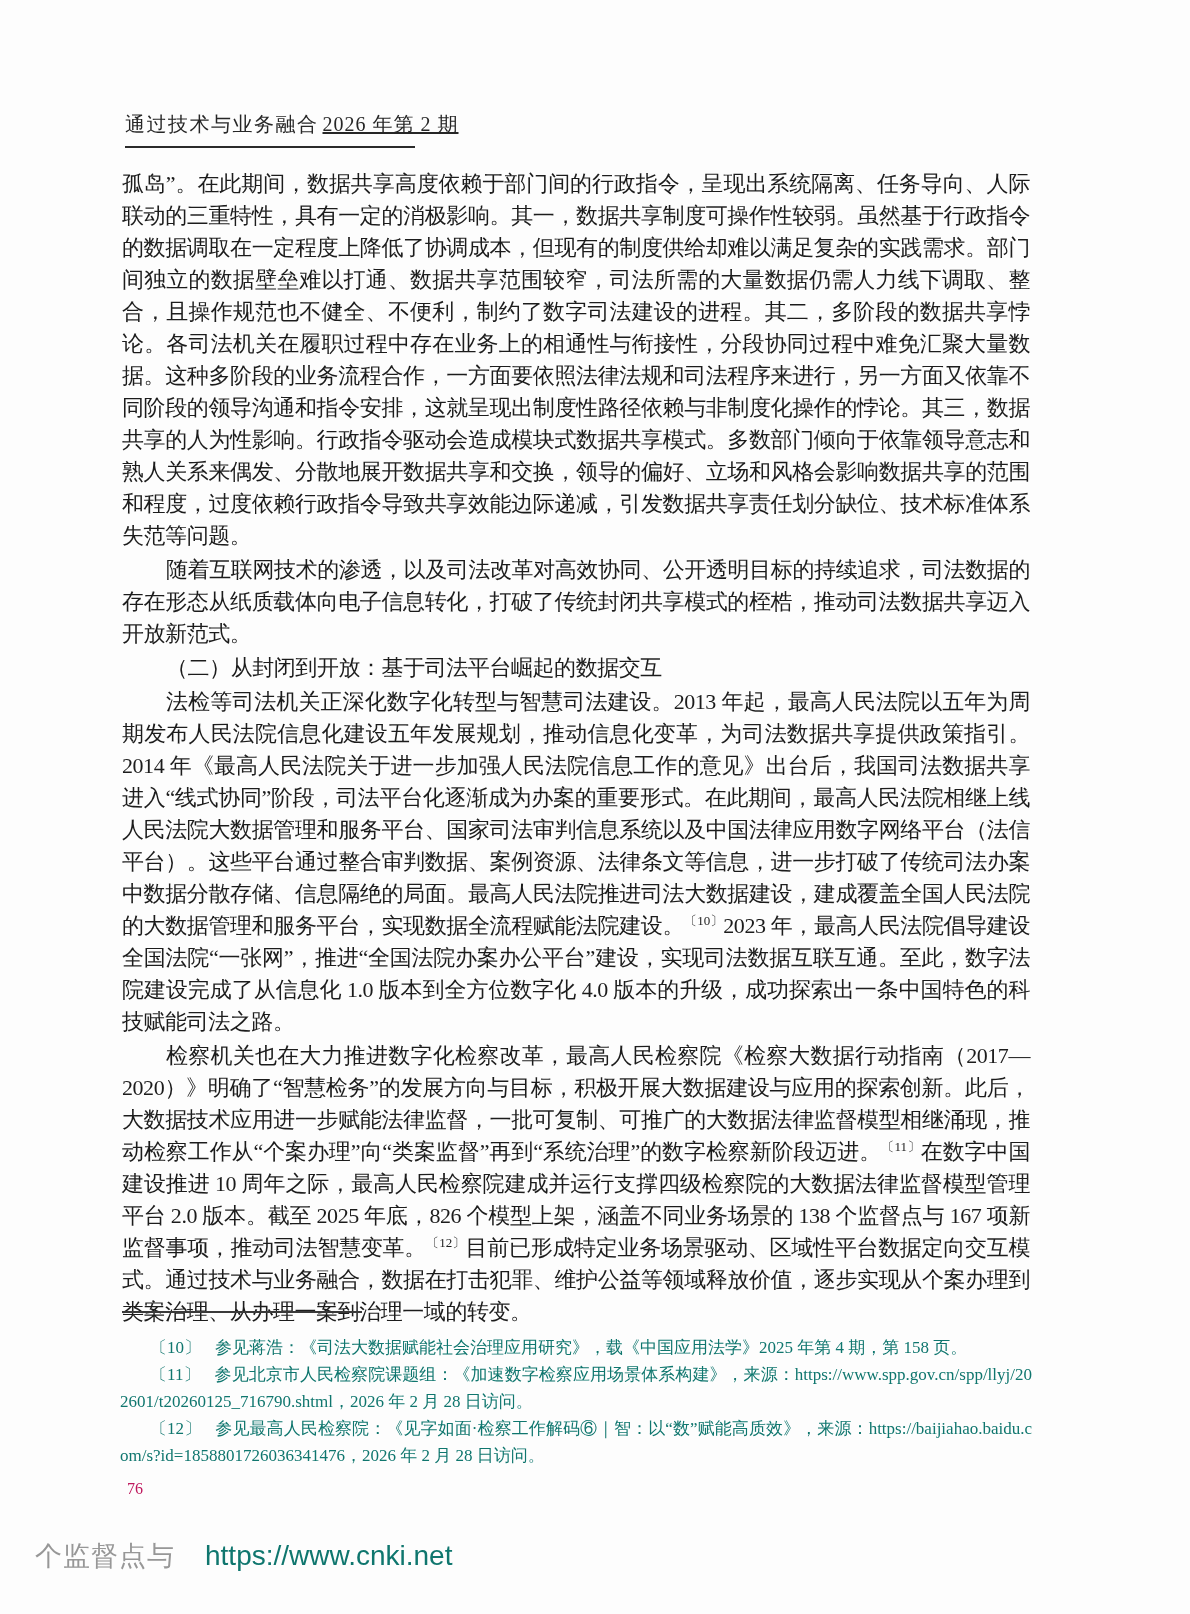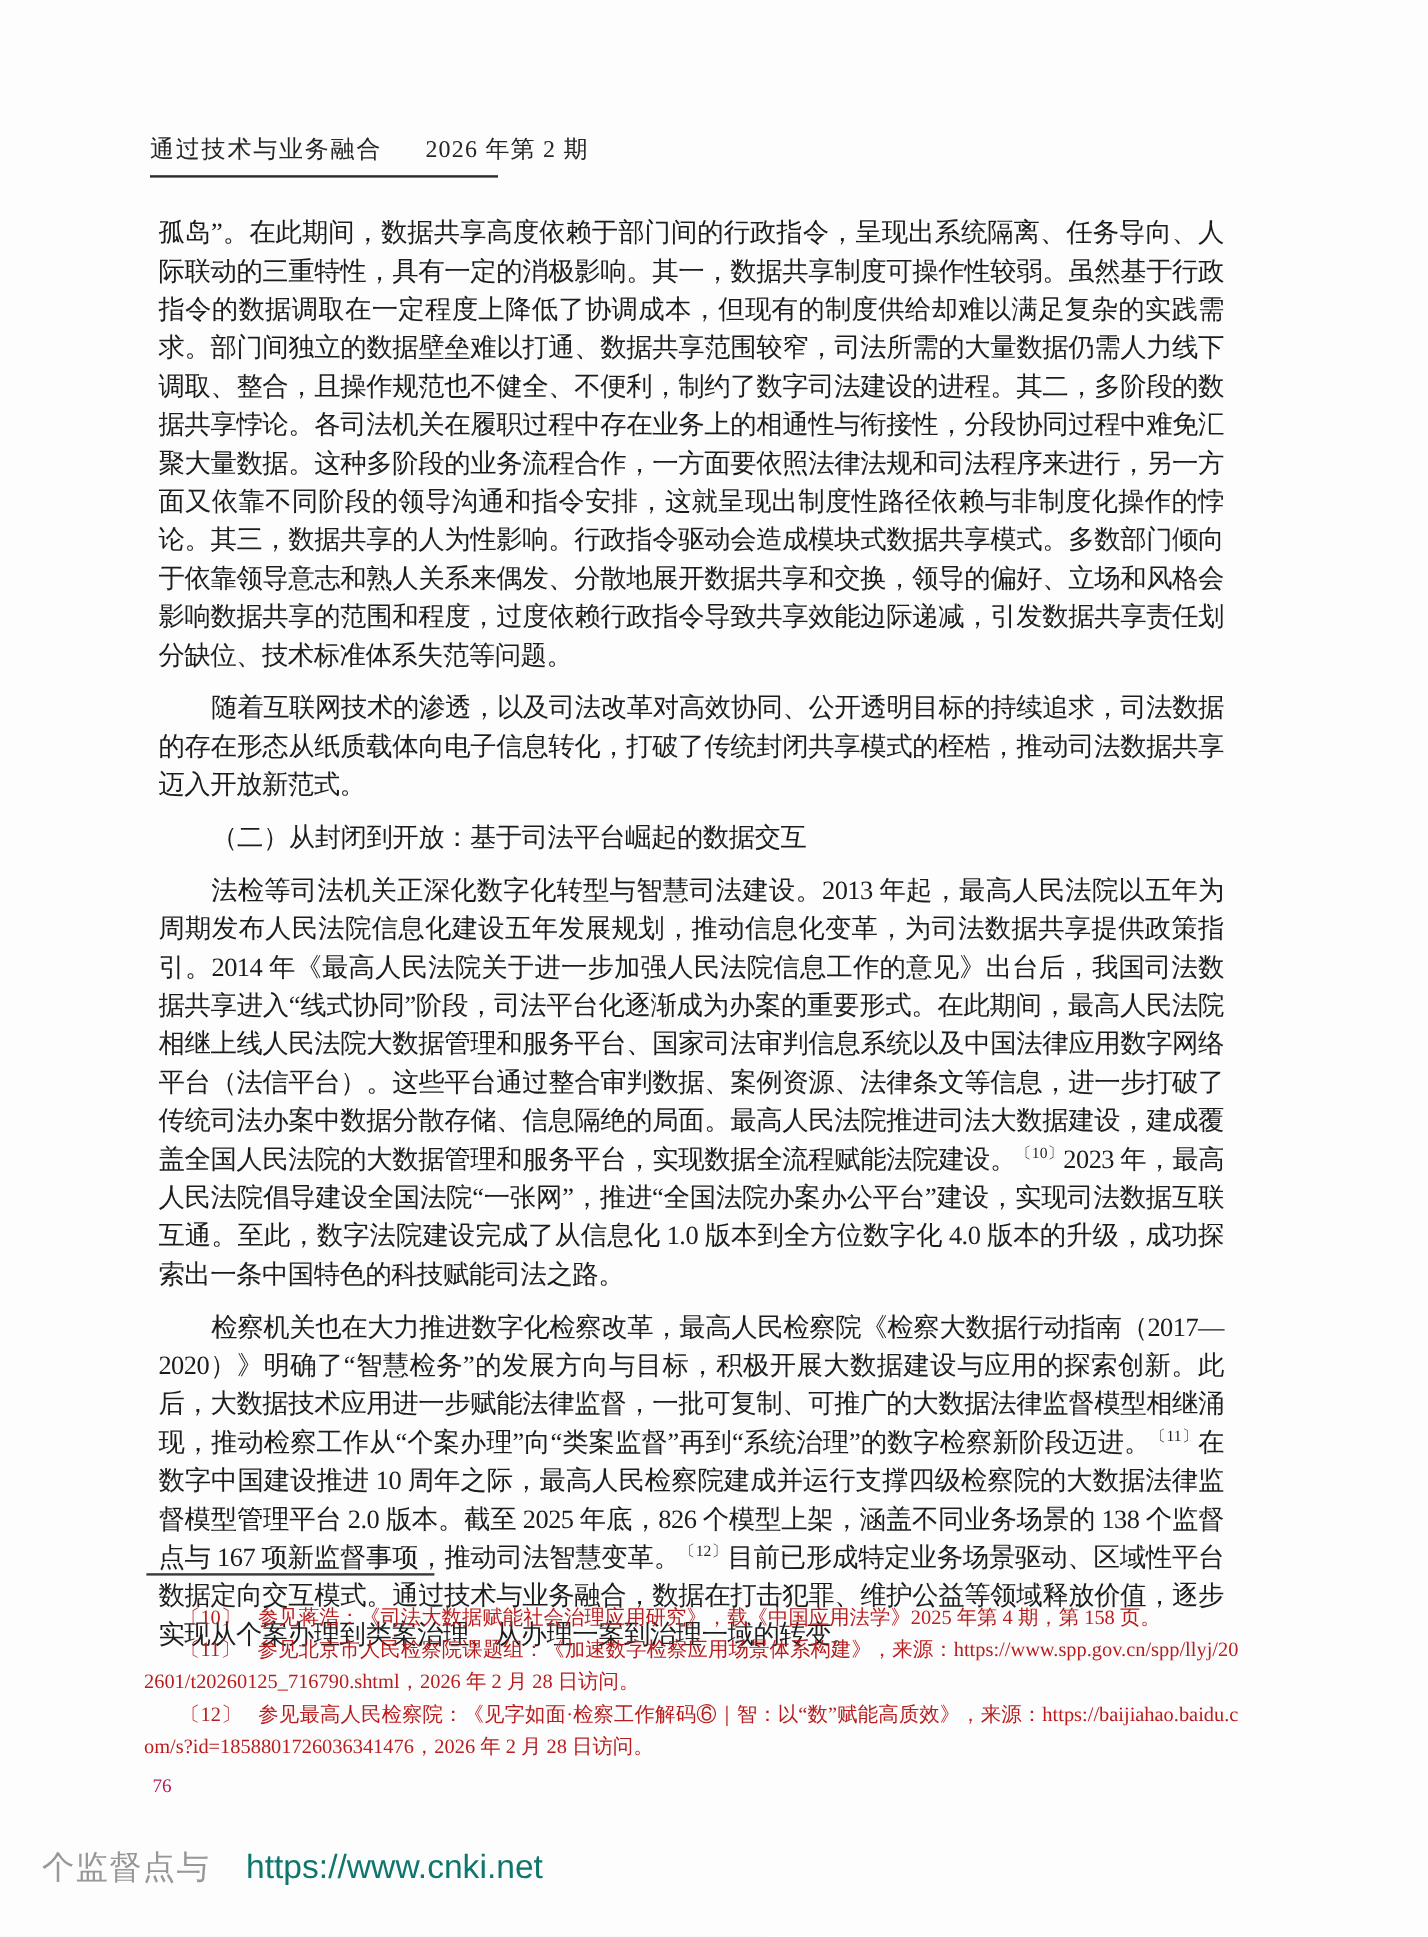--- a/index.html
+++ b/index.html
@@ -16,41 +16,41 @@
   }
   .header {
     position: absolute;
     left: 125px;
     top: 111px;
     font-size: 20px;
     letter-spacing: 1.5px;
     color: #262626;
     white-space: nowrap;
   }
-  .header .issue { margin-left: 36px; letter-spacing: 1px; }
+  .header .issue { margin-left: 4px; letter-spacing: 1px; text-decoration: underline; }
   .header-rule {
     position: absolute;
     left: 125px;
     top: 146px;
     width: 290px;
     height: 2px;
     background: #2b2b2b;
   }
   .content {
     position: absolute;
     left: 120px;
     top: 166px;
     width: 912px;
     font-size: 22px;
     line-height: 32px;
     letter-spacing: -0.02em;
     text-align: justify;
     color: #1c1c1c;
   }
-  .para { margin: 12px; }
+  .para { margin: 2px; }
   .para.indent { text-indent: 2em; }
   sup.fnref {
     font-size: 13px;
     letter-spacing: 0;
     vertical-align: super;
     line-height: 0;
   }
   .fn-rule {
     position: absolute;
     left: 122px;
@@ -61,21 +61,21 @@
   }
   .footnotes {
     position: absolute;
     left: 120px;
     top: 1334px;
     width: 912px;
     font-size: 17px;
     line-height: 27px;
     text-align: justify;
     word-break: break-all;
-    color: #b91c1c;
+    color: #0f766e;
   }
   .footnote { margin: 0; text-indent: 30px; }
   .fn-marker { margin-right: 14px; }
   .page-number {
     position: absolute;
     left: 127px;
     top: 1480px;
     font-size: 16px;
     color: #be185d;
   }

